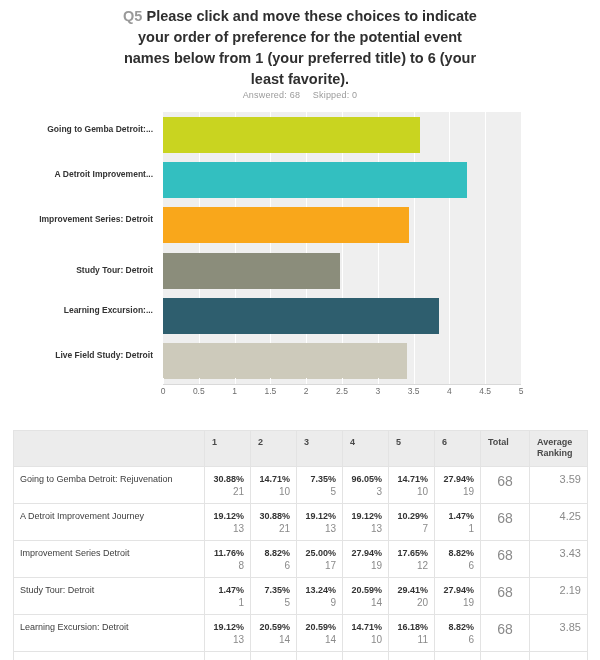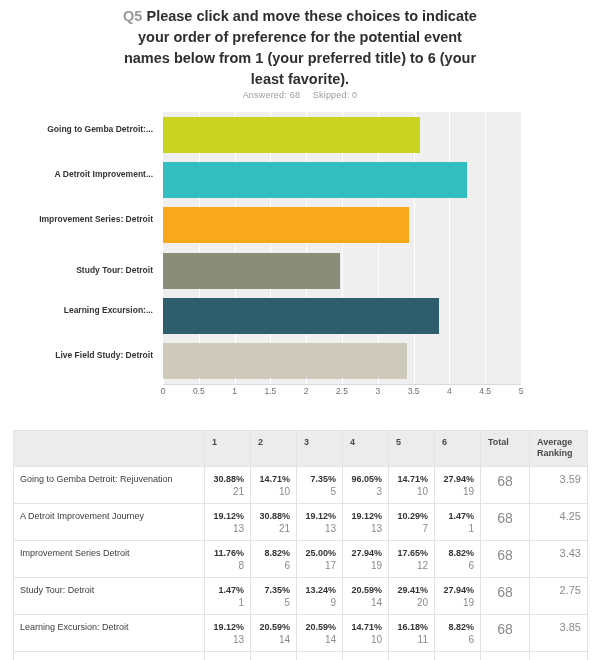--- a/index.html
+++ b/index.html
@@ -341,21 +341,21 @@
             </td>
             <td class="cell">
               <span class="pct">29.41%</span>
               <span class="cnt">20</span>
             </td>
             <td class="cell">
               <span class="pct">27.94%</span>
               <span class="cnt">19</span>
             </td>
             <td class="total">68</td>
-            <td class="avg">2.75</td>
+            <td class="avg">2.19</td>
           </tr>
           <tr>
             <td class="rowlabel">Learning Excursion: Detroit</td>
             <td class="cell">
               <span class="pct">19.12%</span>
               <span class="cnt">13</span>
             </td>
             <td class="cell">
               <span class="pct">20.59%</span>
               <span class="cnt">14</span>

